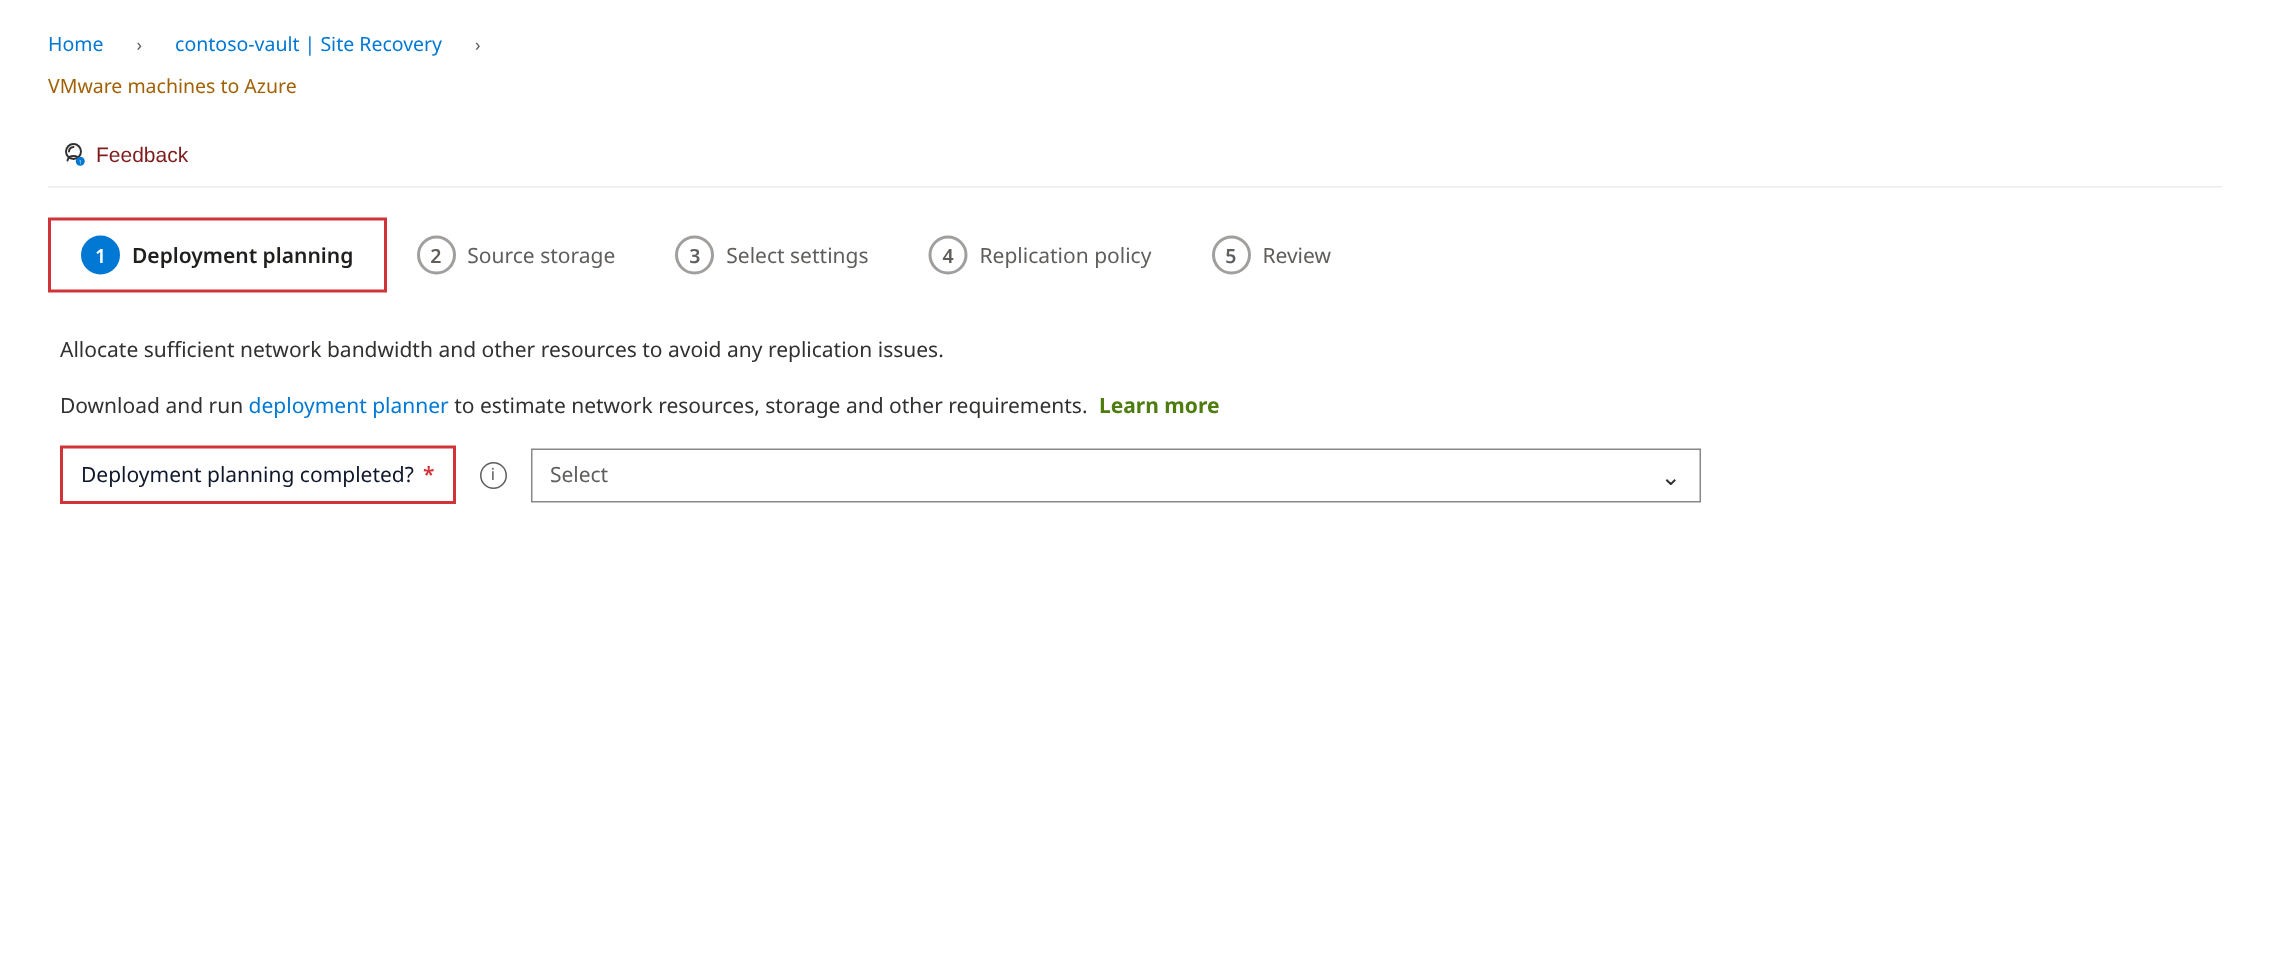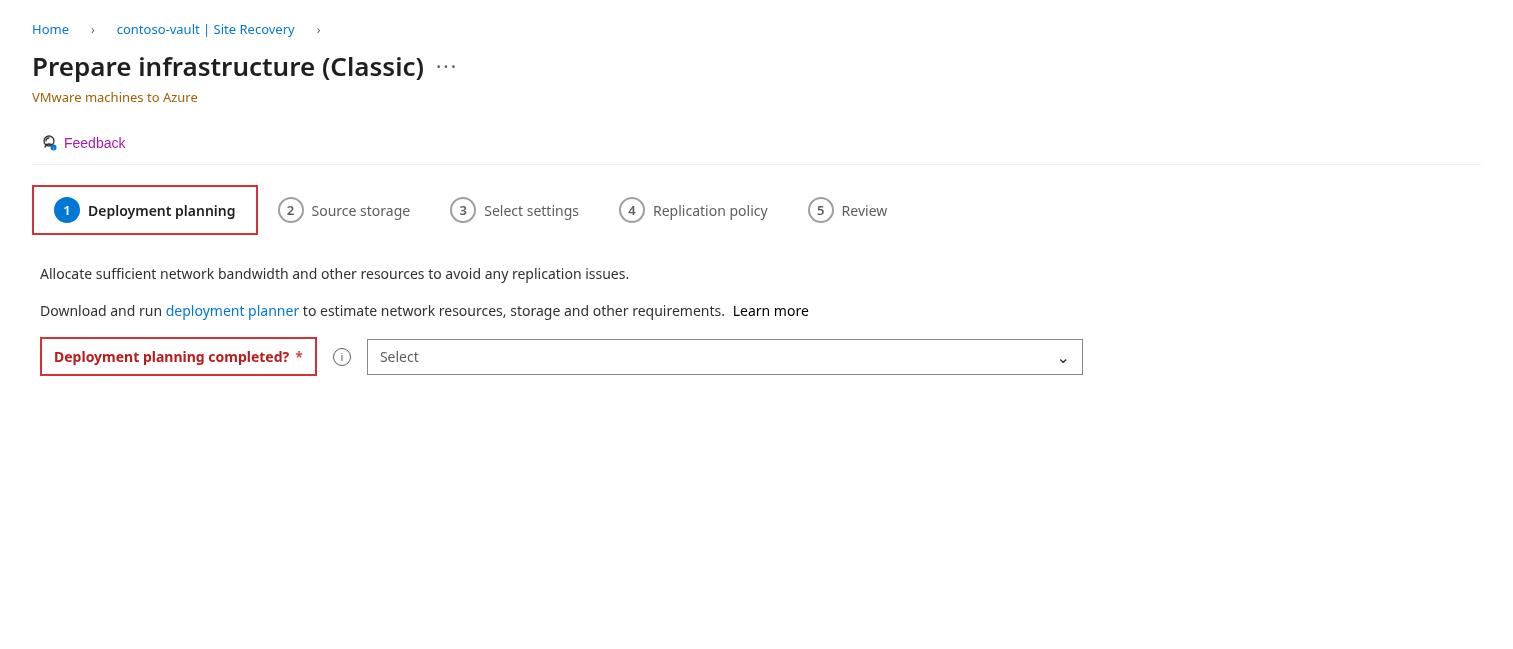--- a/index.html
+++ b/index.html
@@ -65,21 +65,21 @@
       padding: 8px 0;
       border-bottom: 1px solid #edebe9;
       margin-bottom: 20px;
     }
     .feedback-btn {
       display: flex;
       align-items: center;
       gap: 6px;
       background: none;
       border: none;
-      color: #a21caf;
+      color: #7f1d1d;
       font-size: 14px;
       cursor: pointer;
       padding: 4px 8px;
     }
     .feedback-icon {
       width: 18px;
       height: 18px;
     }
     .wizard-tabs {
       display: flex;
@@ -143,42 +143,41 @@
     }
     .form-label-container {
       display: flex;
       align-items: center;
       gap: 6px;
       border: 2px solid #d13438;
       padding: 8px 12px;
     }
     .form-label {
       font-size: 14px;
-      color: #b91c1c;
-      font-weight: bold;
+      color: #0f172a;
     }
     .required-star {
       color: #d13438;
       font-weight: 600;
     }
     .info-icon {
       width: 18px;
       height: 18px;
       border-radius: 50%;
       border: 1px solid #605e5c;
       display: flex;
       align-items: center;
       justify-content: center;
       font-size: 11px;
       color: #605e5c;
       cursor: pointer;
       flex-shrink: 0;
     }
     .select-dropdown {
-      width: 716px;
+      width: 780px;
       height: 36px;
       border: 1px solid #8a8886;
       background: #ffffff;
       display: flex;
       align-items: center;
       justify-content: space-between;
       padding: 0 12px;
       cursor: pointer;
     }
     .select-placeholder {
@@ -195,24 +194,20 @@
 
 <div class="page-container">
 
   <nav class="breadcrumb">
     <a href="#">Home</a>
     <span class="breadcrumb-separator">›</span>
     <a href="#">contoso-vault | Site Recovery</a>
     <span class="breadcrumb-separator">›</span>
   </nav>
 
-  <div class="page-header">
-    <h1 class="page-title">Prepare infrastructure (Classic)</h1>
-    <span class="more-icon">···</span>
-  </div>
   <p class="page-subtitle">VMware machines to Azure</p>
 
   <div class="toolbar">
     <button class="feedback-btn">
       <svg class="feedback-icon" viewBox="0 0 18 18" fill="none" xmlns="http://www.w3.org/2000/svg">
         <circle cx="9" cy="7" r="5" stroke="#323130" stroke-width="1.3" fill="none"></circle>
         <path d="M6 7 C6 5.3 7.3 4 9 4" stroke="#323130" stroke-width="1.3" stroke-linecap="round"></path>
         <path d="M5 13 C5.5 11 7 10 9 10 C11 10 12.5 11 13 13" stroke="#323130" stroke-width="1.3" stroke-linecap="round"></path>
         <circle cx="13.5" cy="13.5" r="3" fill="#0078d4"></circle>
         <text x="13.5" y="15.5" text-anchor="middle" font-size="4.5" fill="white" font-weight="bold">↑</text>
@@ -257,21 +252,21 @@
       </div>
       <span>Review</span>
     </div>
   </div>
 
   <div class="content-area">
     <p class="description-text">Allocate sufficient network bandwidth and other resources to avoid any replication issues.</p>
 
     <p class="description-text">
       <span>Download and run </span><a href="#">deployment planner</a><span> to estimate network resources, storage and other requirements.</span>
-      <a href="#" style="color:#000000; margin-left: 4px;">Learn more</a>
+      <a href="#" style="color:#4d7c0f; margin-left: 4px; font-weight: bold;">Learn more</a>
     </p>
 
     <div class="form-row">
       <div class="form-label-container">
         <span class="form-label">Deployment planning completed?</span>
         <span class="required-star">*</span>
       </div>
       <div class="info-icon" title="More information">i</div>
       <div class="select-dropdown">
         <span class="select-placeholder">Select</span>

